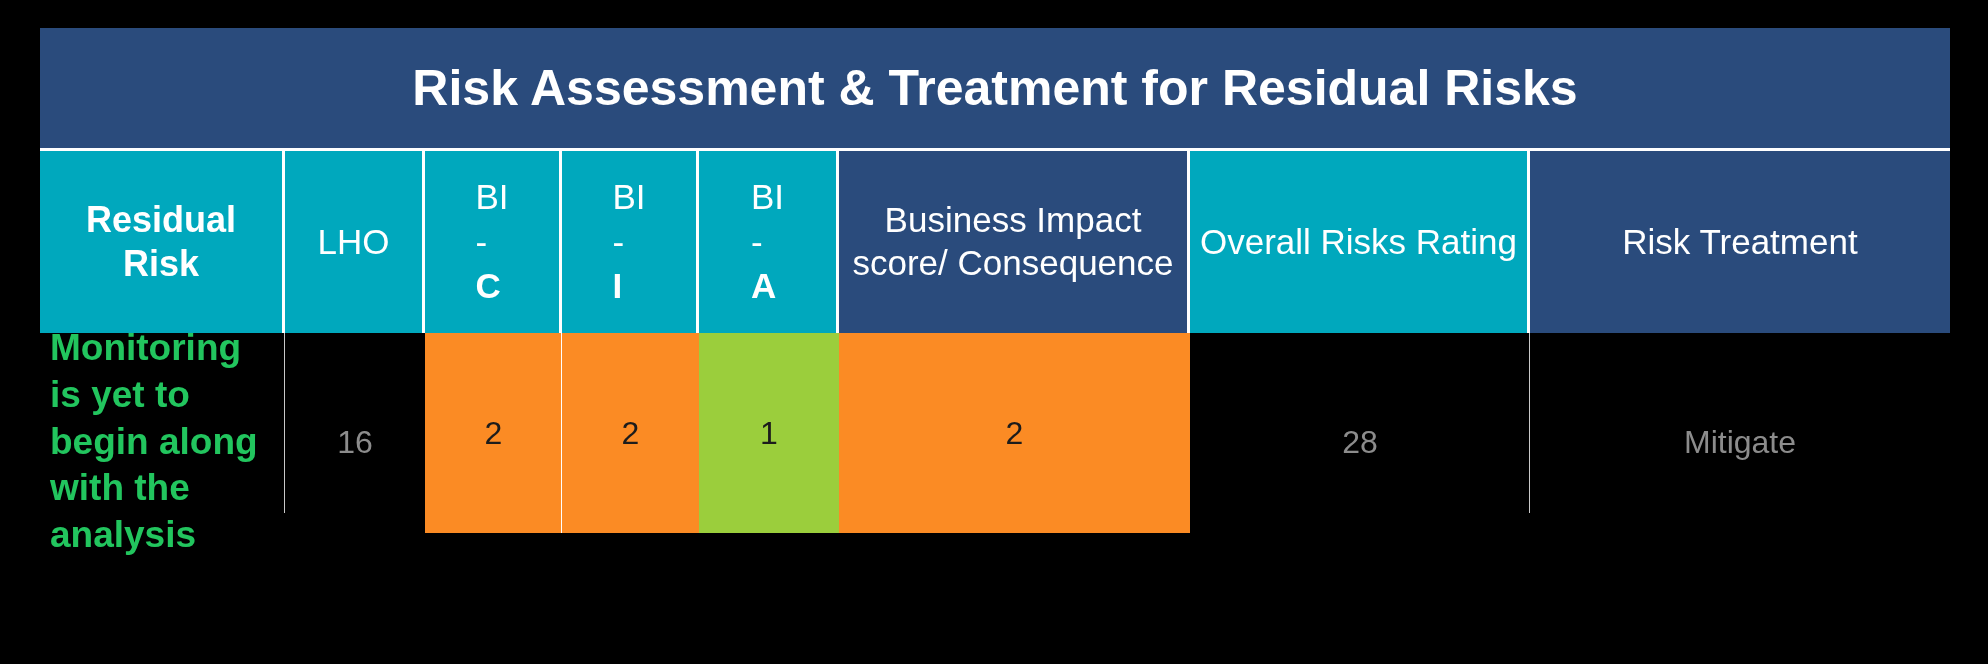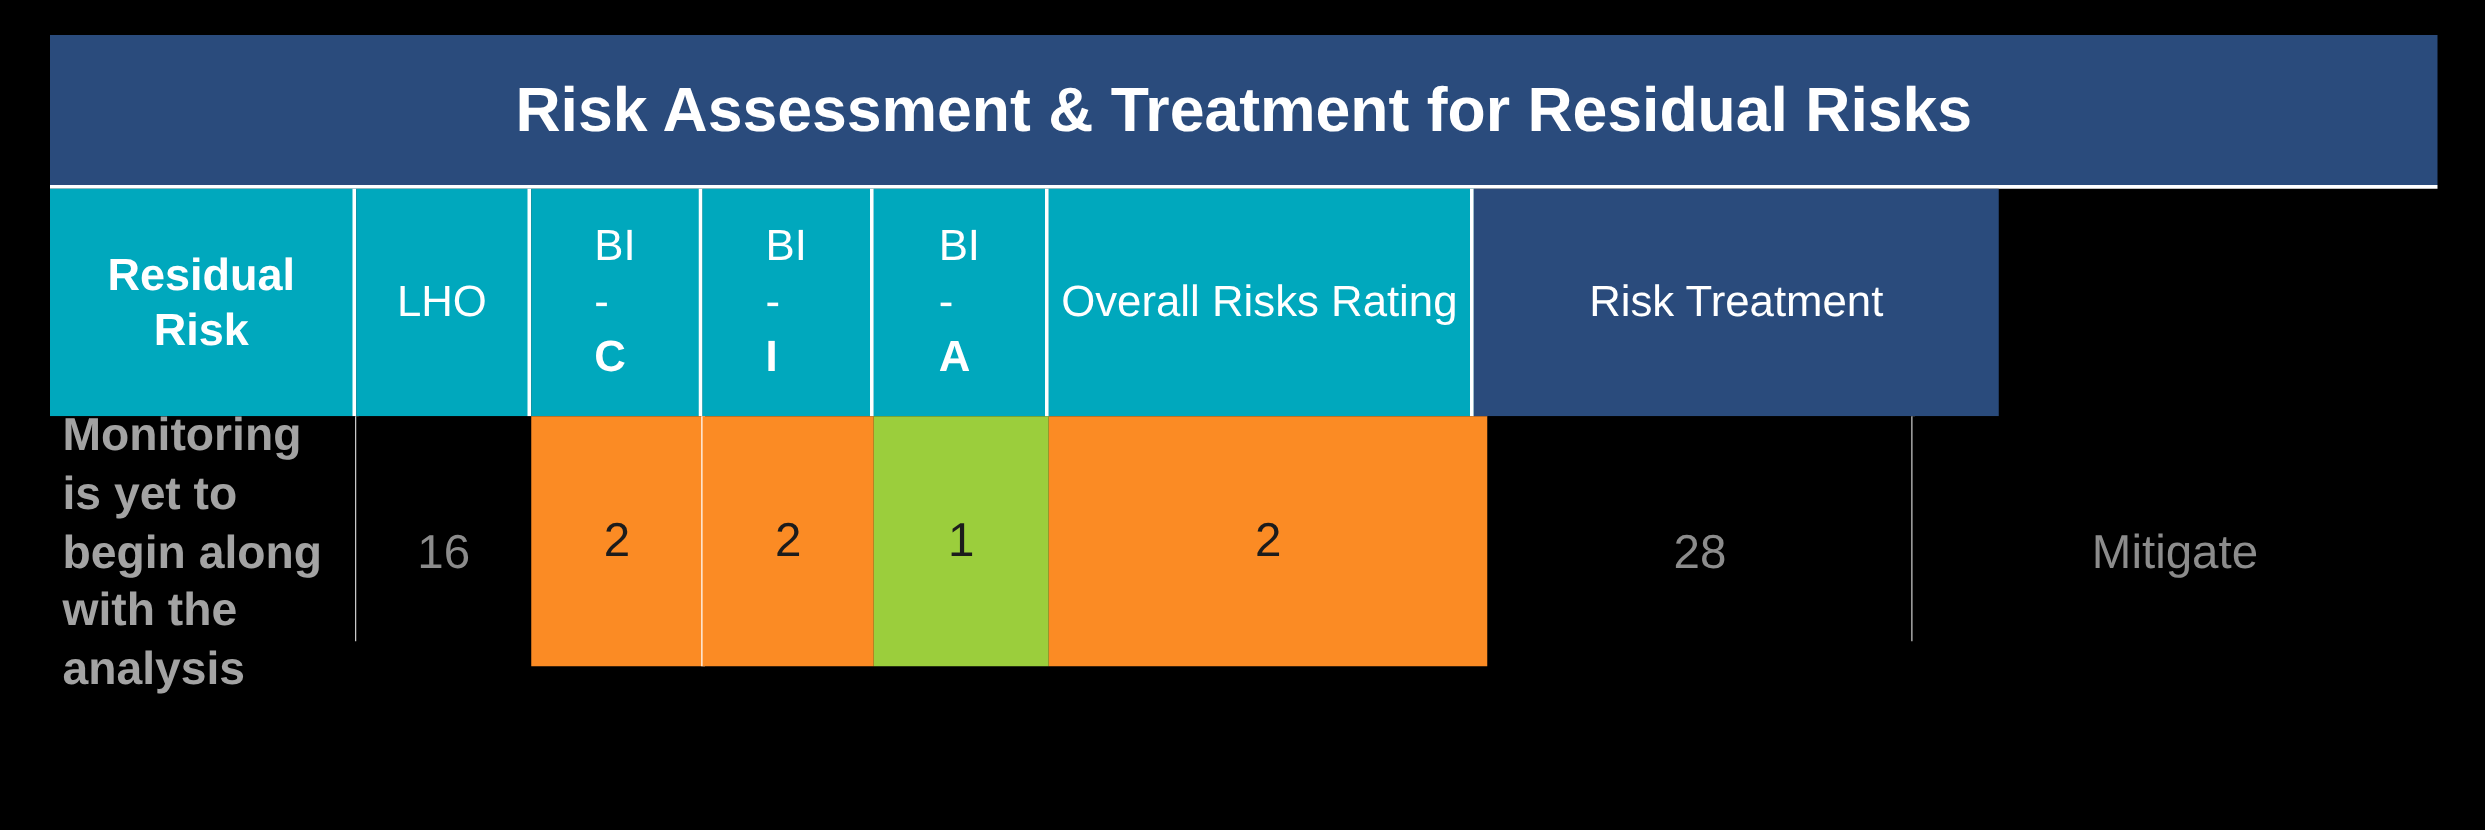--- a/index.html
+++ b/index.html
@@ -94,32 +94,32 @@
     height: 218px;
     align-items: stretch;
     background: #000000;
   }
   .dcell {
     box-sizing: border-box;
     display: flex;
     align-items: center;
     justify-content: center;
     text-align: left;
-    font-size: 38px;
+    font-size: 32px;
     line-height: 1.32;
     padding: 0 8px;
     position: relative;
   }
   .dcell.plain {
     background: #000000;
     color: #8C8C8C;
   }
   .dcell.first {
     background: #000000;
-    color: #a3a3a3;
+    color: #22c55e;
     font-weight: bold;
     font-size: 37px;
     justify-content: flex-start;
     padding-left: 10px;
     text-align: left;
     line-height: 1.26;
   }
   .dcell.orange { background: #FB8B24; color: #1C1C1C; }
   .dcell.green  { background: #9BCE3C; color: #1C1C1C; }
 
@@ -200,20 +200,21 @@
       </div>
 
       <div class="hcell teal c5">
         <div class="stack">
           <span class="lt">BI</span>
           <span class="dash">-</span>
           <span class="lb">A</span>
         </div>
       </div>
 
+      <div class="hcell navy c6">Business Impact score/ Consequence</div>
 
       <div class="hcell teal c7">Overall Risks Rating</div>
 
       <div class="hcell navy c8">Risk Treatment</div>
 
     </div>
 
     <div class="data-row">
 
       <div class="dcell first c1">

